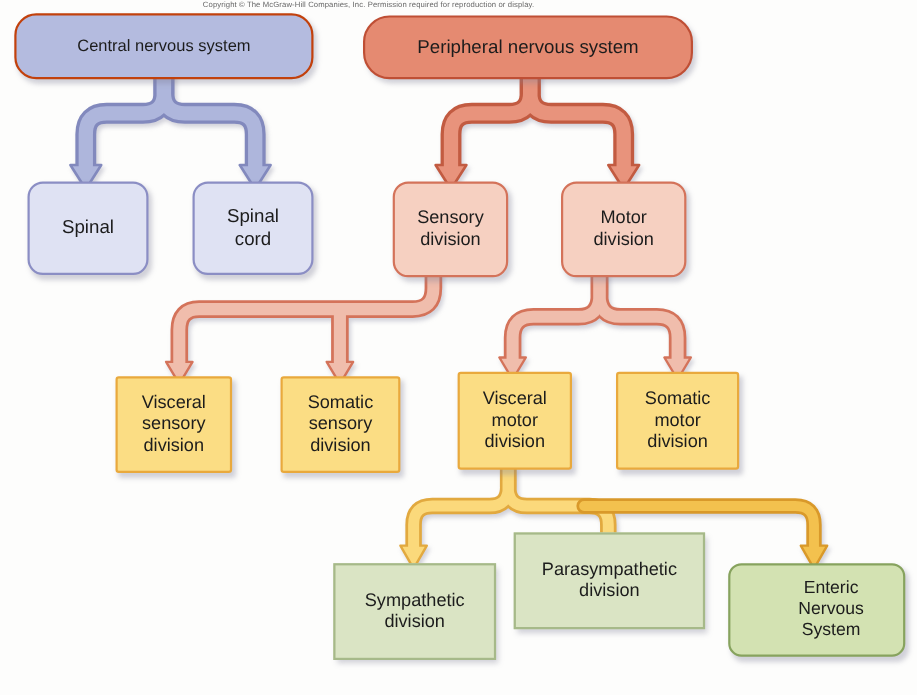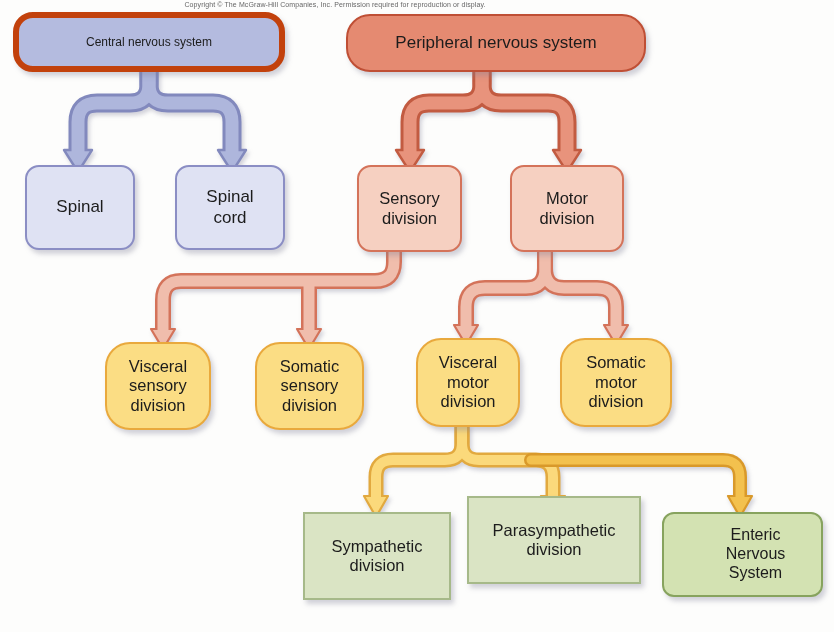--- a/index.html
+++ b/index.html
@@ -15,41 +15,41 @@
   svg.connectors{position:absolute;left:0;top:0;
     filter:drop-shadow(2px 3px 2px rgba(110,110,140,.30));}
   .node{
     position:absolute;display:flex;align-items:center;justify-content:center;
     text-align:center;color:#1c1c1c;white-space:pre-line;line-height:1.18;
     box-shadow:3px 4px 5px rgba(125,125,150,.35);
     box-sizing:border-box;
   }
   
   .cns{left:13px;top:12px;width:272px;height:60px;border-radius:20px;
-       background:#b4bbdf;border:6px solid #c2410c;font-size:12px;}
+       background:#b4bbdf;border:2px solid #c2410c;font-size:15px;}
   .pns{left:330px;top:14px;width:300px;height:58px;border-radius:24px;
-       background:#e58a71;border:2px solid #bf4f35;font-size:17px;margin-left:16px;}
+       background:#e58a71;border:2px solid #bf4f35;font-size:17px;}
   
   .blue2{background:#dfe2f3;border:2px solid #8b8ec4;border-radius:14px;font-size:17px;}
   .brain{left:25px;top:165px;width:110px;height:85px;}
   .spinal{left:175px;top:165px;width:110px;height:85px;}
   
   .sal2{background:#f6d0c1;border:2px solid #d4735a;border-radius:14px;font-size:16.5px;}
   .sensory{left:357px;top:165px;width:105px;height:87px;}
   .motor{left:510px;top:165px;width:114px;height:87px;}
   
-  .yel3{background:#fbdd84;border:2px solid #e9a93d;border-radius:25px;font-size:16.5px;}
+  .yel3{background:#fbdd84;border:2px solid #e9a93d;border-radius:3px;font-size:16.5px;}
   .vsens{left:105px;top:342px;width:106px;height:88px;}
   .ssens{left:255px;top:342px;width:109px;height:88px;}
   .vmot{left:416px;top:338px;width:104px;height:89px;}
   .smot{left:560px;top:338px;width:112px;height:89px;}
   
   .grn4{background:#dae4c4;border:2px solid #a6b989;border-radius:0;font-size:16.5px;}
   .symp{left:303px;top:512px;width:148px;height:88px;}
-  .para{left:467px;top:496px;width:174px;height:88px;}
+  .para{left:467px;top:484px;width:174px;height:88px;}
   .enteric{left:662px;top:512px;width:161px;height:85px;
            background:#d3e2b2;border:2px solid #87a35e;border-radius:12px;font-size:16px;padding-left:26px;}
   
   .ol-cns{fill:none;stroke:#8289bd;stroke-width:19;stroke-linejoin:round;}
   .fl-cns{fill:none;stroke:#aeb6dc;stroke-width:13;stroke-linejoin:round;}
   .ar-cns{fill:#aeb6dc;stroke:#8289bd;stroke-width:2.4;stroke-linejoin:round;}
   .ol-pns{fill:none;stroke:#c25b41;stroke-width:19;stroke-linejoin:round;}
   .fl-pns{fill:none;stroke:#e8937c;stroke-width:13;stroke-linejoin:round;}
   .ar-pns{fill:#e8937c;stroke:#c25b41;stroke-width:2.4;stroke-linejoin:round;}
   .ol-sal{fill:none;stroke:#d4735a;stroke-width:16;stroke-linejoin:round;}

